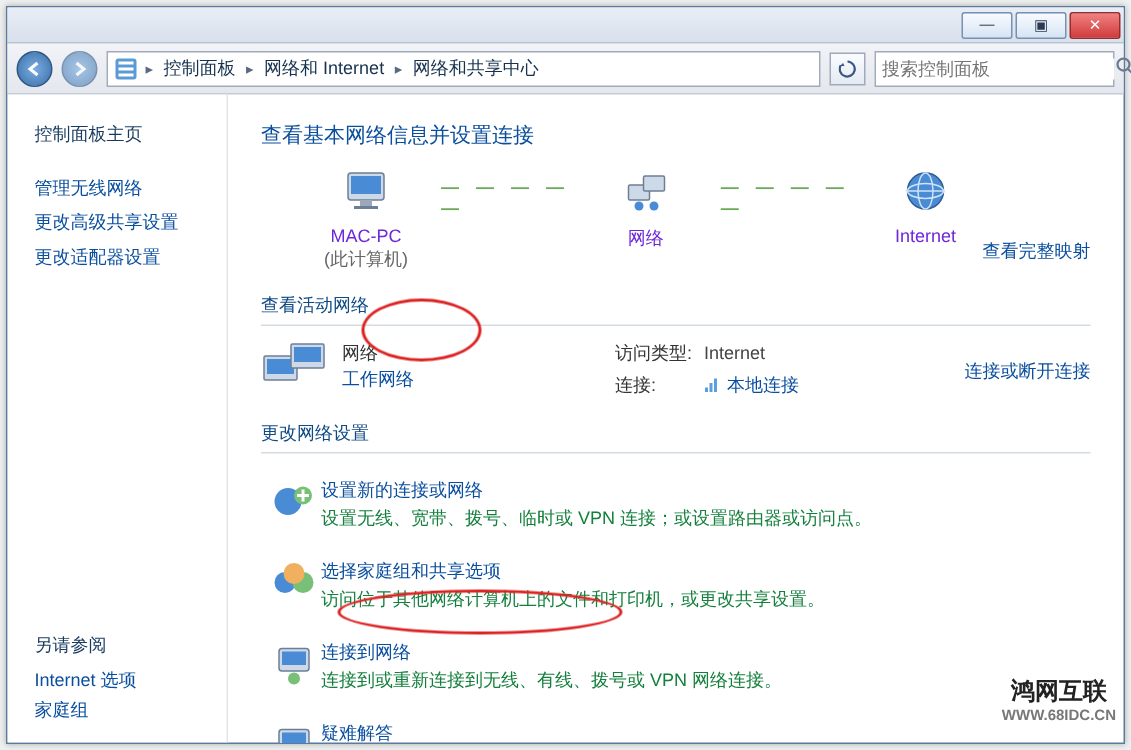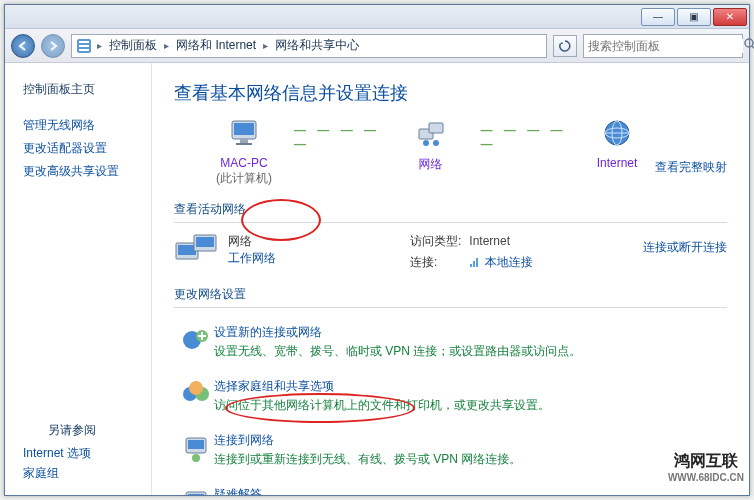--- a/index.html
+++ b/index.html
@@ -19,23 +19,23 @@
   .addr .icon { width:16px; height:16px; }
   .refresh { width:24px; height:22px; border:1px solid #a0aab9; background:linear-gradient(#fafcff,#e4eaf3); display:flex; align-items:center; justify-content:center; color:#3a5681; cursor:pointer;}
   .search { width:160px; height:24px; border:1px solid #a0aab9; background:#fff; display:flex; align-items:center; padding:0 4px;}
   .search input { border:0; outline:0; flex:1; font-size:12px; color:#555;}
   
   .body { flex:1; display:flex; overflow:hidden;}
   .sidebar { width:147px; background:#fff; border-right:1px solid #e1e5ea; padding:18px 10px 10px 18px; display:flex; flex-direction:column;}
   .sidebar .head { color:#173a5e; font-size:12px; margin-bottom:6px; cursor:pointer;}
   .sidebar .link { color:#0a4e9e; margin:3px 0; cursor:pointer;}
   .sidebar .spacer { flex:1; }
-  .sidebar .sec2 .head { margin-top:6px;margin-left:25px; }
+  .sidebar .sec2 .head { margin-top:6px; }
   .main { flex:1; overflow:auto; padding:18px 22px 10px 22px; position:relative;}
-  .h1 { color:#0a4e9e; font-size:18px; margin-bottom:12px;}
+  .h1 { color:#0a4e9e; font-size:14px; margin-bottom:12px;}
   .toplink { position:absolute; right:22px; color:#0a4e9e; cursor:pointer;}
   .toplink.t1 { top:96px; }
   .toplink.t2 { top:176px; }
   
   .maprow { display:flex; align-items:flex-start; gap:0; margin-bottom:14px; margin-top:6px;}
   .node { display:flex; flex-direction:column; align-items:center; width:100px;}
   .node .lbl { color:#6d28d9; margin-top:4px;}
   .node .sub { color:#666;}
   .dots { flex:1; display:flex; align-items:center; justify-content:center; height:40px; color:#6aa85a; letter-spacing:4px; font-weight:bold;}
   .sect { color:#0f4a85; margin:6px 0 2px 0; font-size:12px;}
@@ -116,22 +116,22 @@
           </svg>
       </span>
     </div>
   </div>
 
   <div class="body">
     <div class="sidebar">
       <div class="head">控制面板主页</div>
       <div style="height:10px"></div>
       <div class="link">管理无线网络</div>
+      <div class="link">更改高级共享设置</div>
       <div class="link">更改适配器设置</div>
-      <div class="link">更改高级共享设置</div>
       <div class="spacer"></div>
       <div class="sec2">
         <div class="head">另请参阅</div>
         <div class="link">Internet 选项</div>
         <div class="link">家庭组</div>
       </div>
     </div>
 
     <div class="main">
       <div class="h1">查看基本网络信息并设置连接</div>

